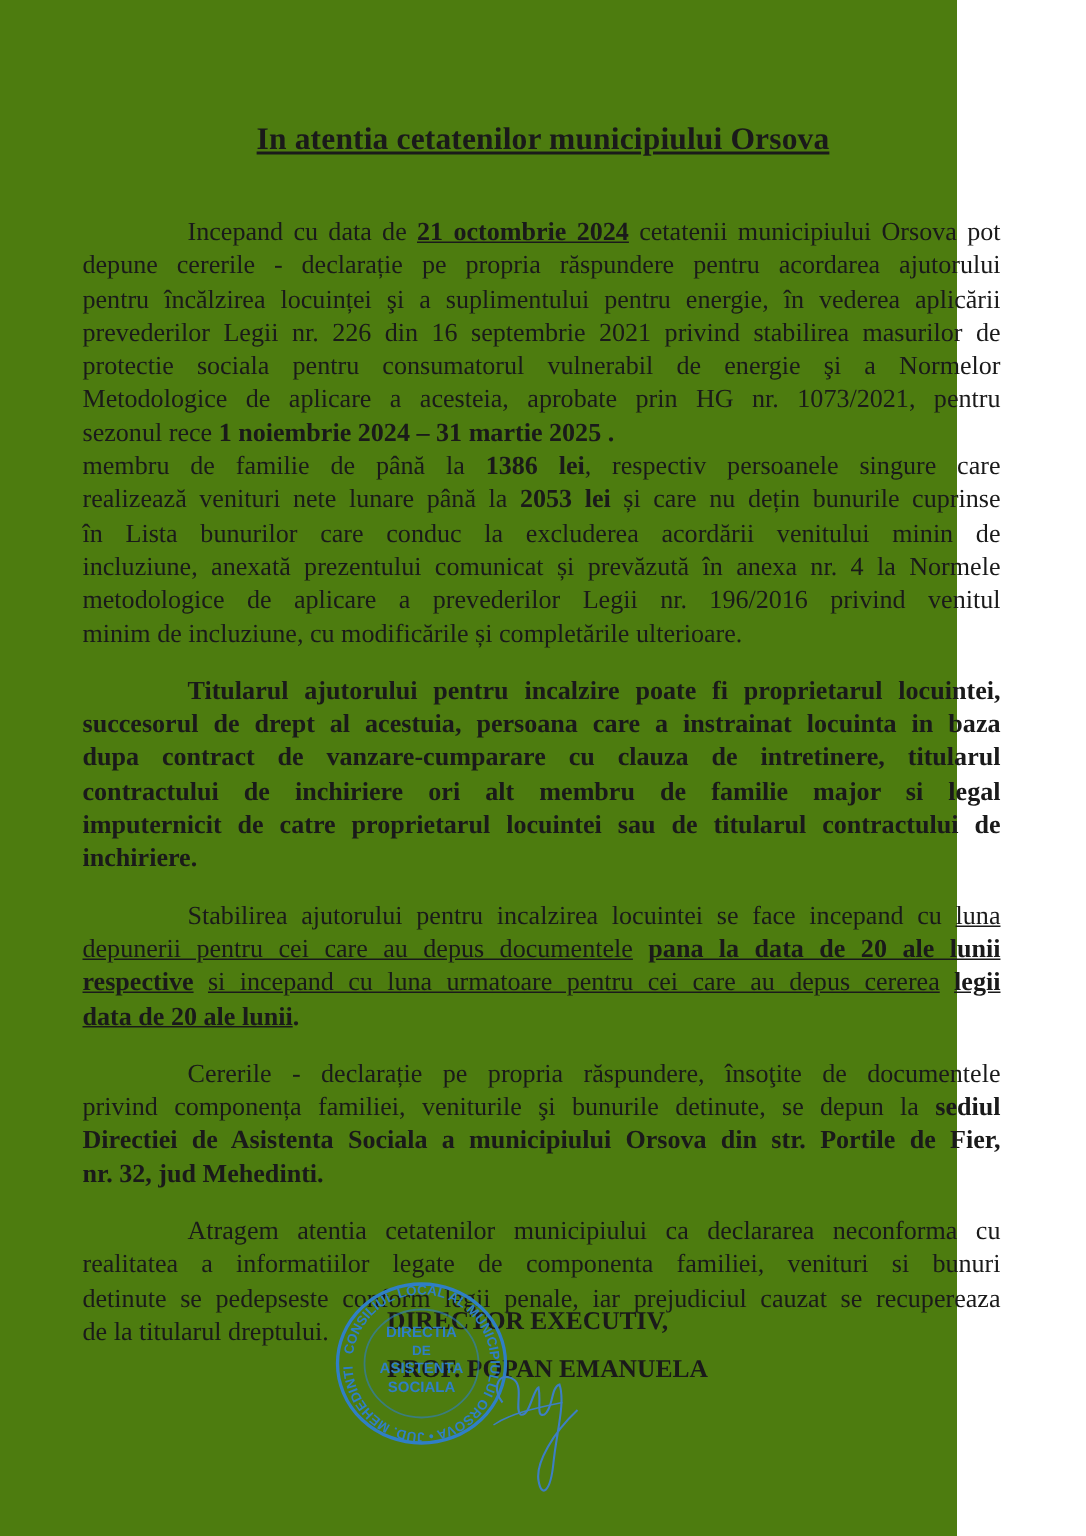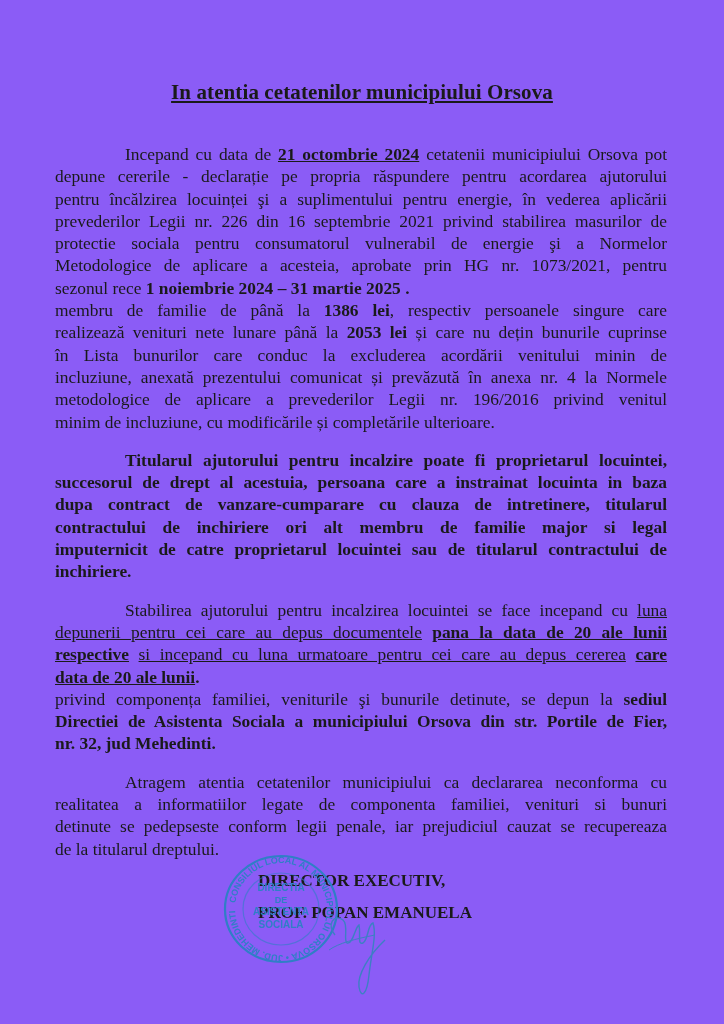--- a/index.html
+++ b/index.html
@@ -1,18 +1,18 @@
 <!DOCTYPE html>
 <html><head>
 <meta charset="utf-8">
 <style>
   html, body { margin: 0; padding: 0; background: #ffffff; }
   body { width: 724px; height: 1024px; position: relative; overflow: hidden;
          font-family: "Liberation Serif", "DejaVu Serif", serif; color: #1a1a1a; }
-  .page { position: absolute; left: 0; top: 0; width: 724px; height: 1024px; background: #8b5cf6; }
+  .page { position: absolute; left: 0; top: 0; width: 638px; height: 1024px; background: #4d7c0f; }
   .title { position: absolute; top: 80px; left: 0; width: 724px; text-align: center;
            font-weight: bold; font-size: 21px; text-decoration: underline; letter-spacing: 0.1px; }
   .body { position: absolute; left: 55px; top: 127px; width: 612px; font-size: 17.4px; line-height: 22.3px; }
   .line { display: block; white-space: nowrap; text-align: justify; text-align-last: justify; height: 22.3px; }
   .line.last { text-align-last: left; font-family: Liberation Serif, serif; }
   .indent { padding-left: 70px; margin-top: 16px; }
   .b { font-weight: bold; }
   .u { text-decoration: underline; }
   .sig-line { position: absolute; font-weight: bold; font-size: 17px; white-space: nowrap; }
   .stamp { position: absolute; left: 222px; top: 853px; width: 118px; height: 112px; }
@@ -45,24 +45,25 @@
         <span class="line indent"><span class="b">Titularul ajutorului pentru incalzire poate fi proprietarul locuintei,</span></span>
         <span class="line"><span class="b">succesorul de drept al acestuia, persoana care a instrainat locuinta in baza</span></span>
         <span class="line"><span class="b">dupa contract de vanzare-cumparare cu clauza de intretinere, titularul</span></span>
         <span class="line"><span class="b">contractului de inchiriere ori alt membru de familie major si legal</span></span>
         <span class="line"><span class="b">imputernicit de catre proprietarul locuintei sau de titularul contractului de</span></span>
         <span class="line last"><span class="b">inchiriere.</span></span>
       </div>
       <div>
         <span class="line indent"><span>Stabilirea ajutorului pentru incalzirea locuintei se face incepand cu </span><span class="u">luna</span></span>
         <span class="line"><span class="u">depunerii pentru cei care au depus documentele</span><span> </span><span class="b u">pana la data de 20 ale lunii</span></span>
-        <span class="line"><span class="b u">respective</span><span> </span><span class="u">si incepand cu luna urmatoare pentru cei care au depus cererea</span><span> </span><span class="b u">care</span></span>
+        <span class="line"><span class="b u">respective</span><span> </span><span class="u">si incepand cu luna urmatoare pentru cei care au depus cererea</span><span> </span><span class="b u">legii</span></span>
         <span class="line last"><span class="b u">data de 20 ale lunii</span><span class="b">.</span></span>
       </div>
       <div>
+        <span class="line indent"><span>Cererile - declarație pe propria răspundere, însoţite de documentele</span></span>
         <span class="line"><span>privind componența familiei, veniturile şi bunurile detinute, se depun  la </span><span class="b">sediul</span></span>
         <span class="line"><span class="b">Directiei de Asistenta Sociala a municipiului Orsova din str. Portile de Fier,</span></span>
         <span class="line last"><span class="b">nr. 32, jud Mehedinti.</span></span>
       </div>
       <div>
         <span class="line indent"><span>Atragem atentia cetatenilor municipiului ca declararea neconforma cu</span></span>
         <span class="line"><span>realitatea a informatiilor legate de componenta familiei, venituri si bunuri</span></span>
         <span class="line"><span>detinute se pedepseste conform legii penale, iar prejudiciul cauzat se recupereaza</span></span>
         <span class="line last"><span>de la titularul dreptului.</span></span>
       </div>

